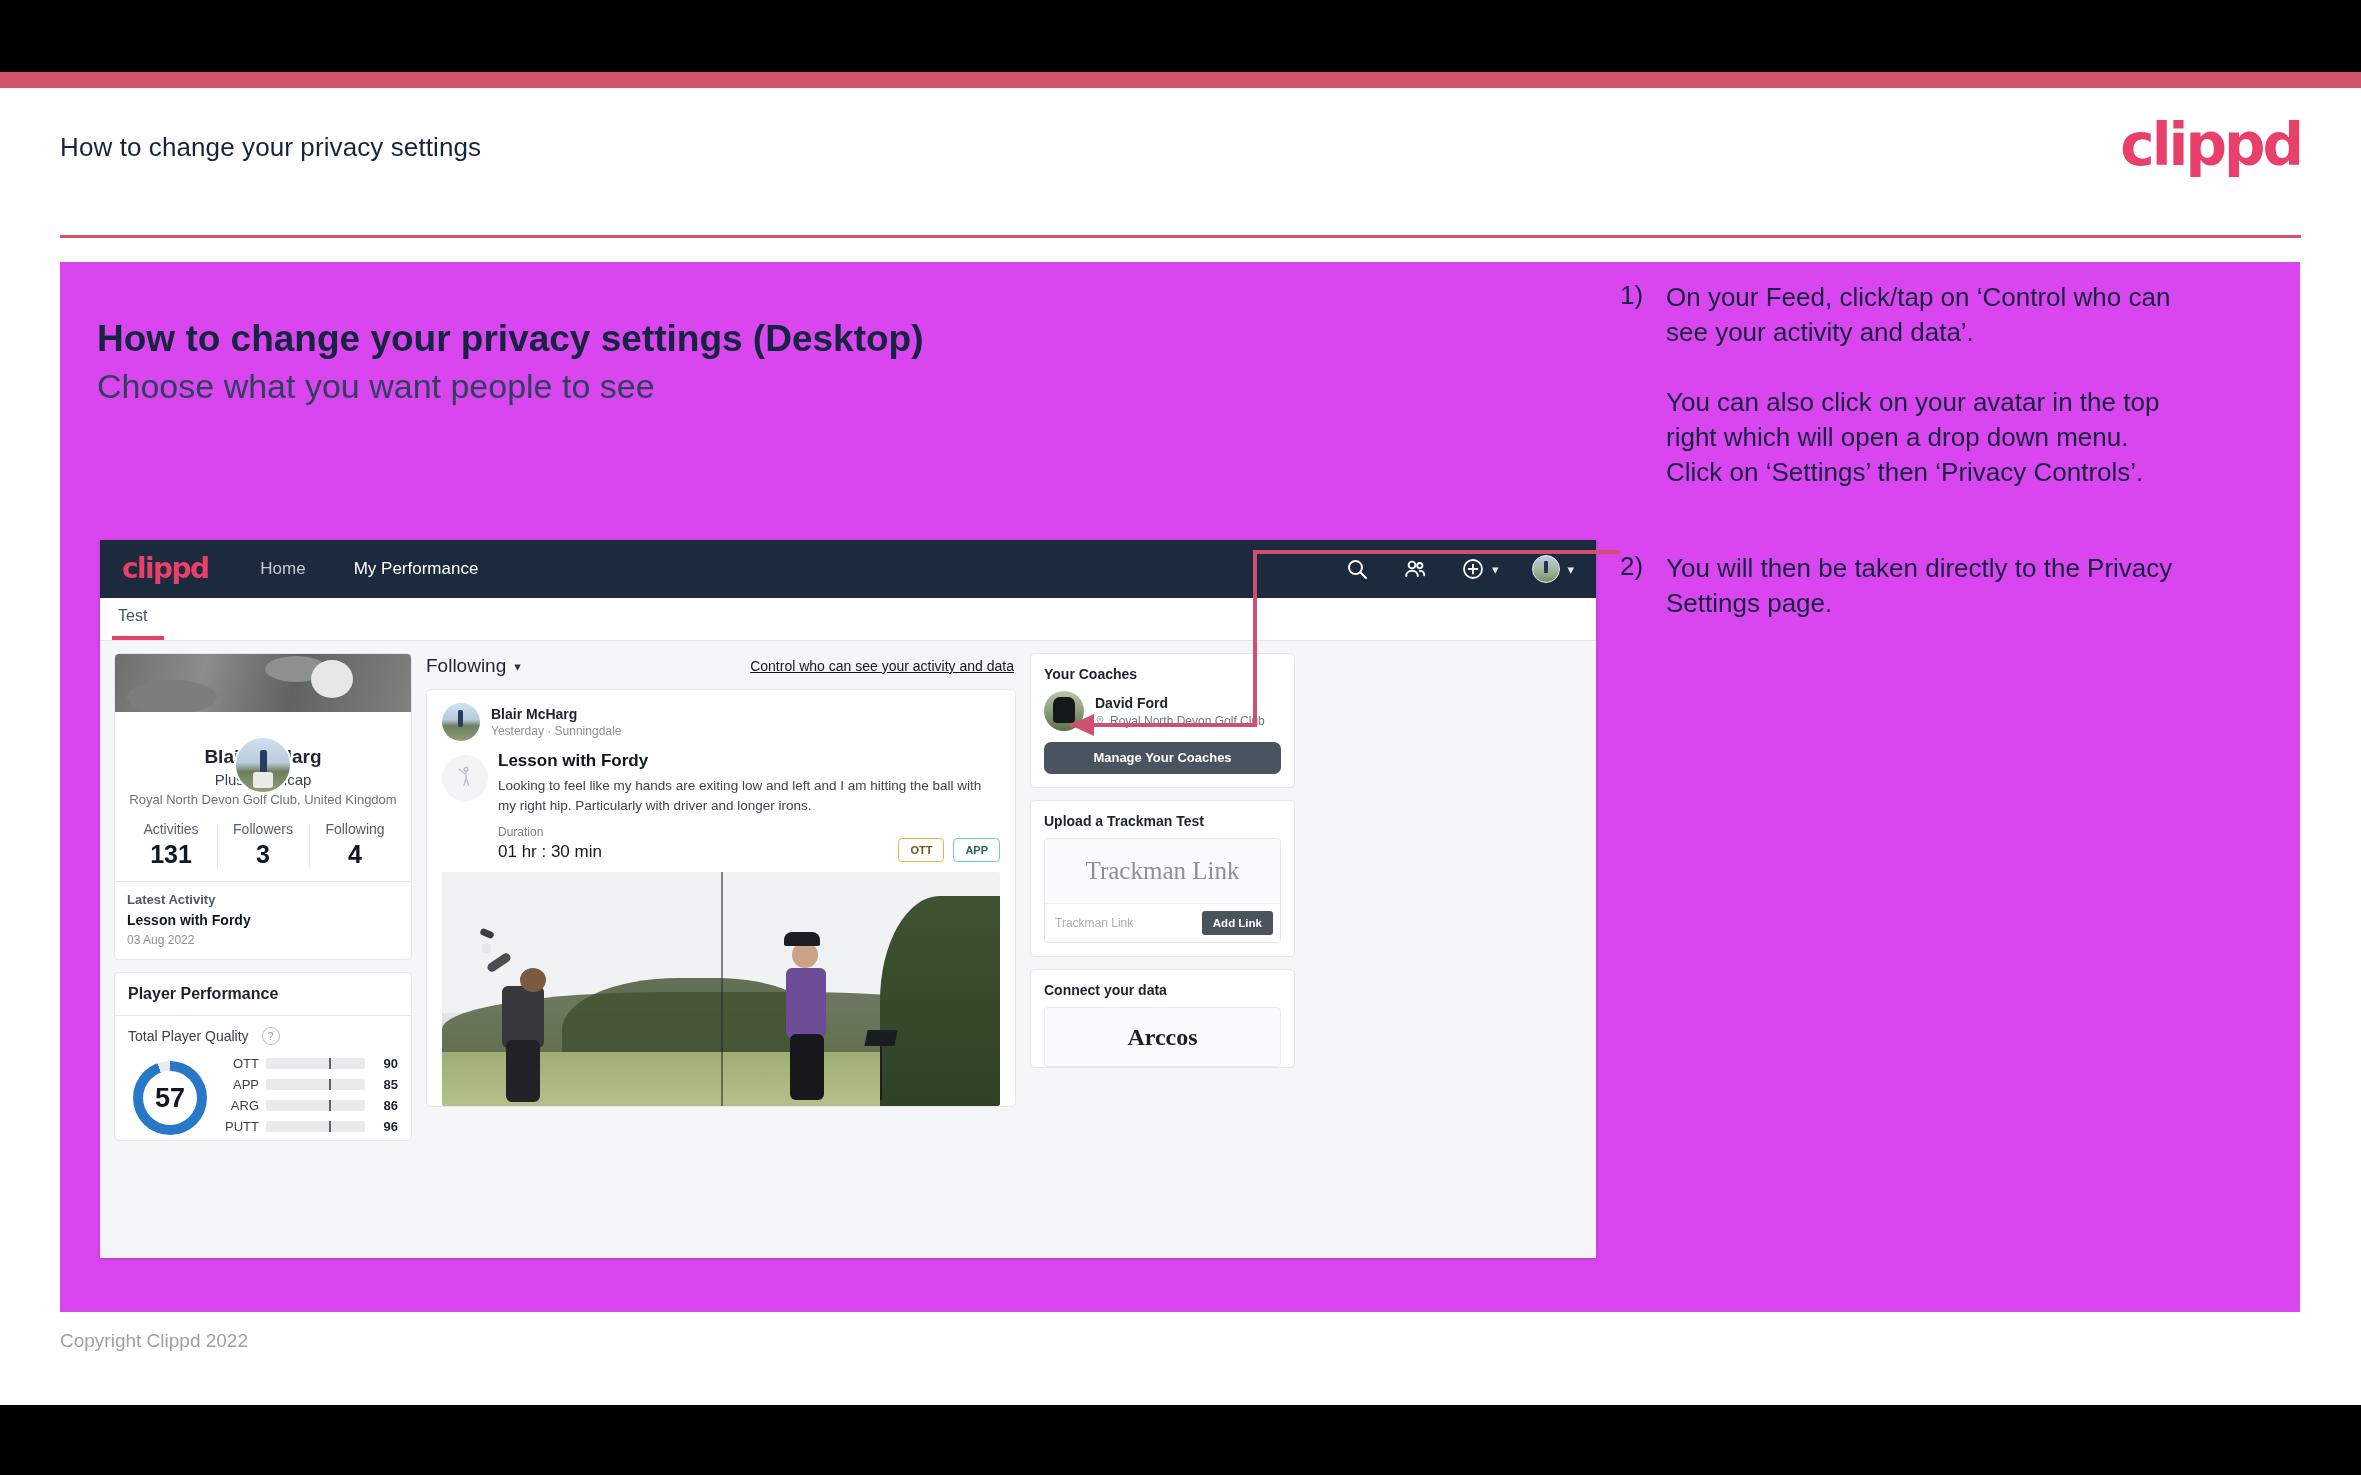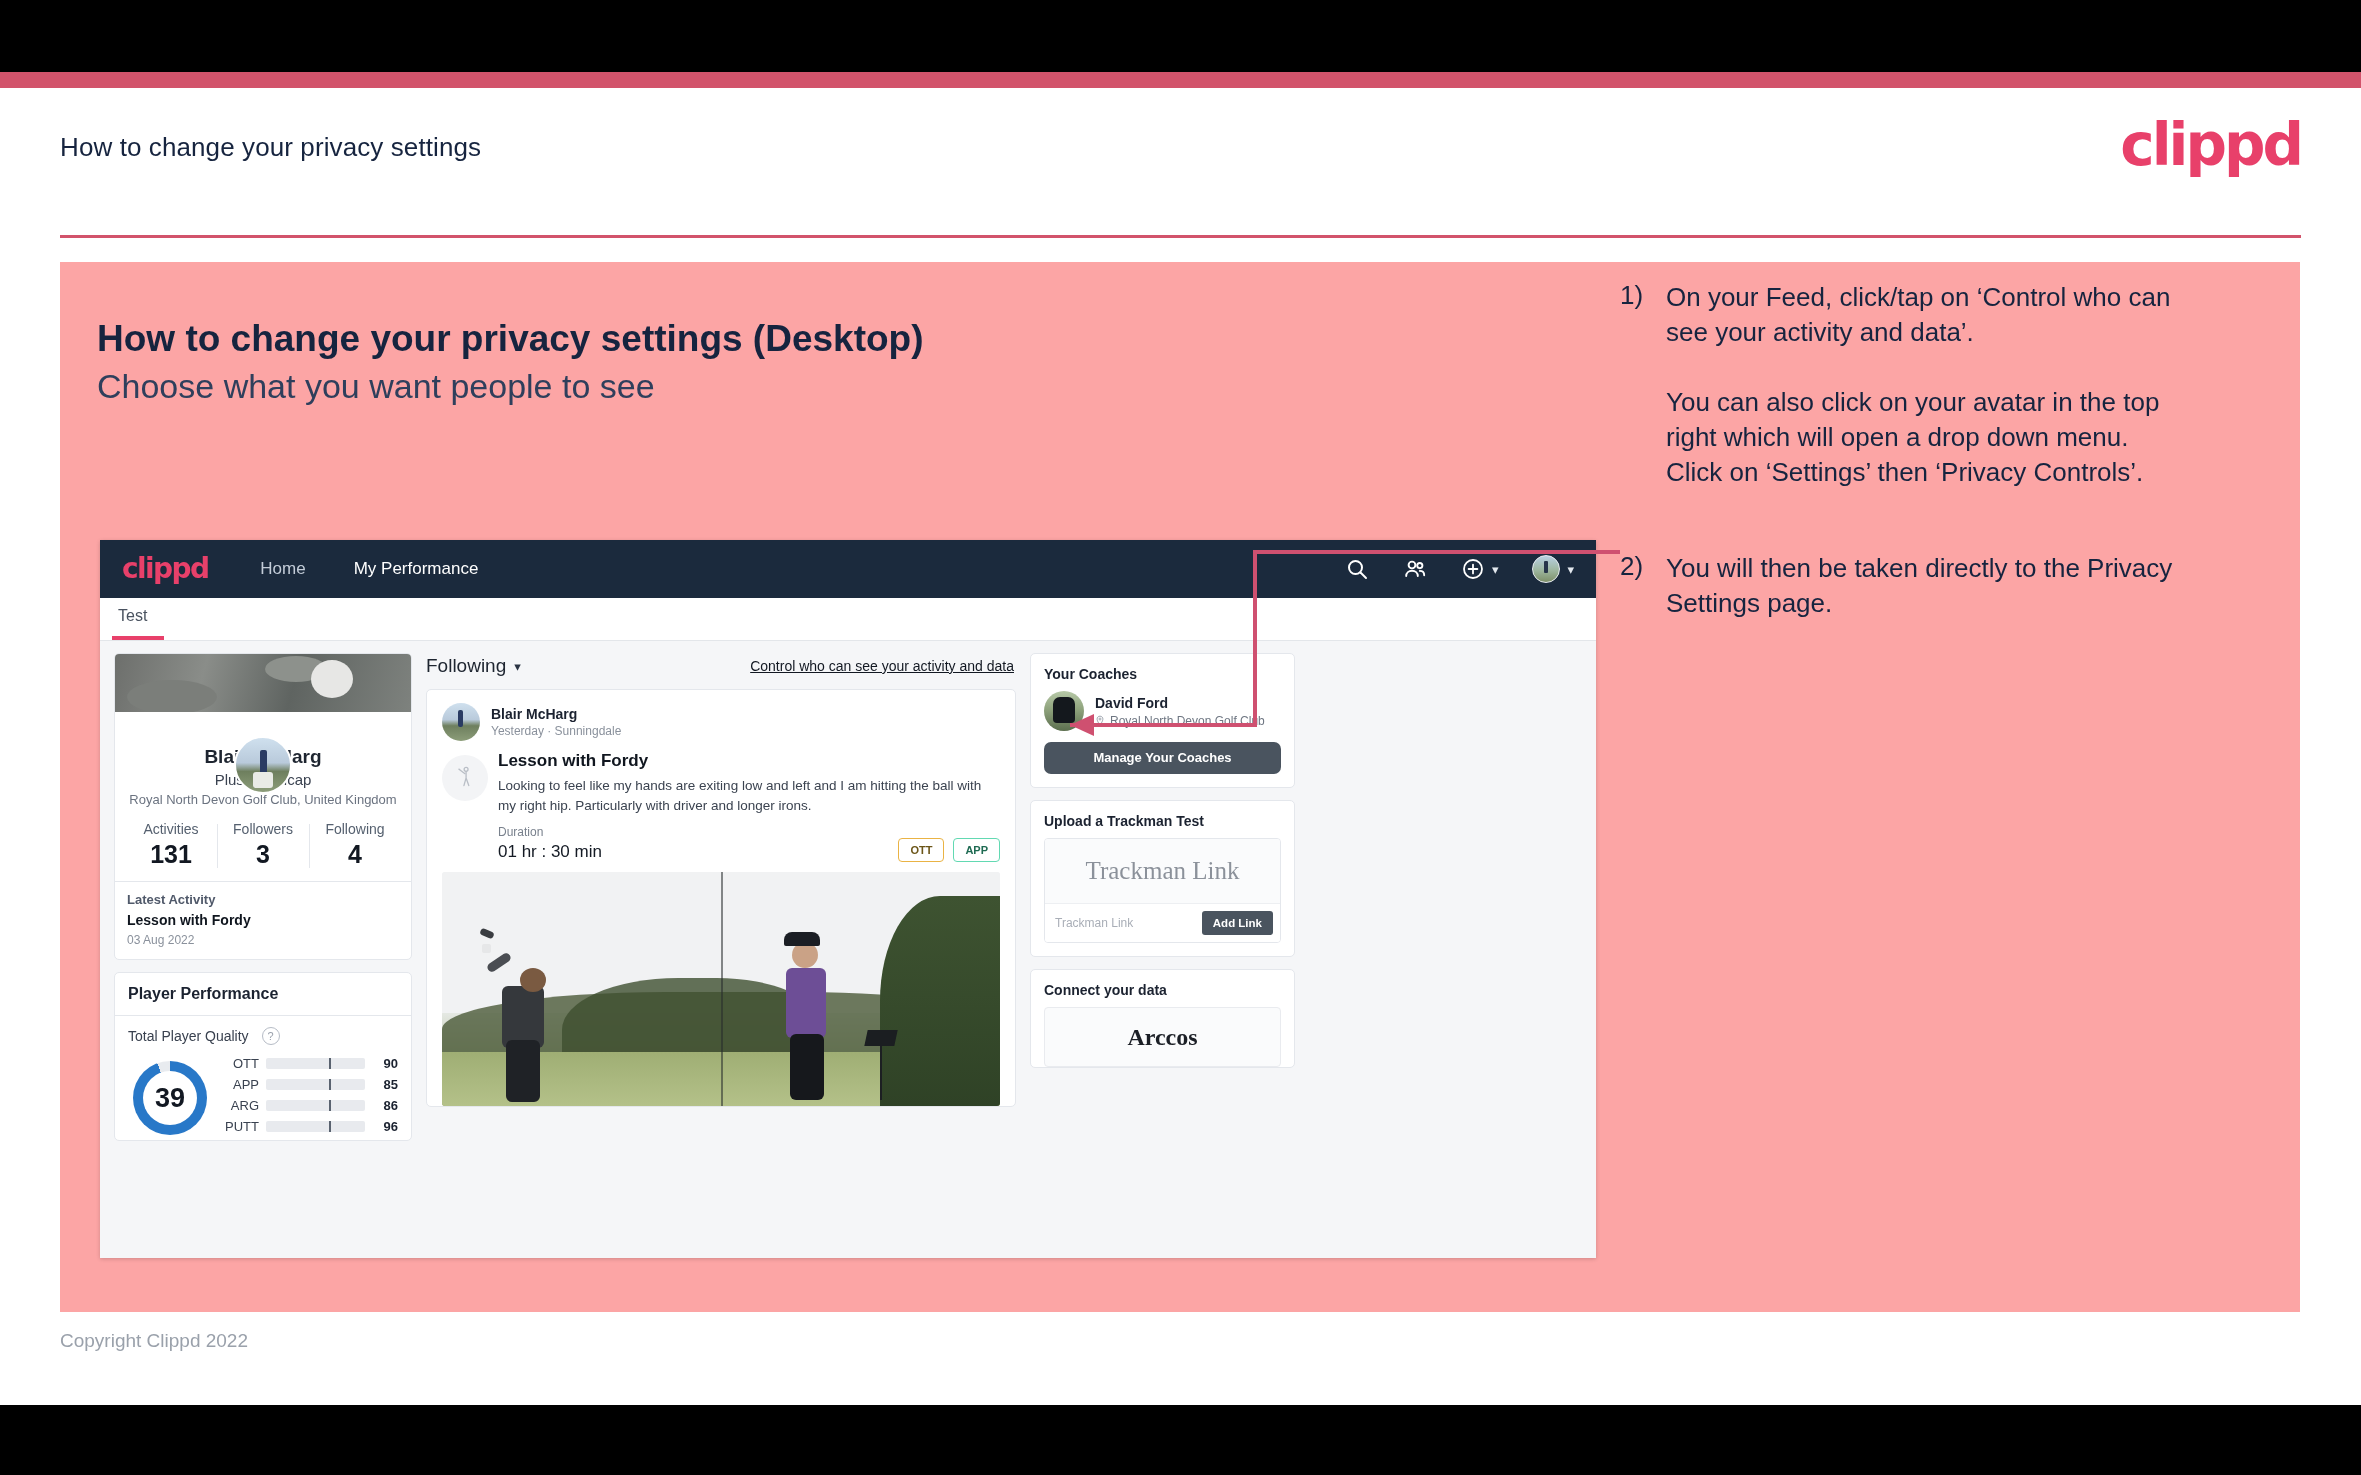--- a/index.html
+++ b/index.html
@@ -24,21 +24,21 @@
     position:absolute;right:60px;top:28px;
     font-size:58px;font-weight:bold;color:#e8406a;
     letter-spacing:-3px;line-height:1;
     font-family:"DejaVu Sans", sans-serif;
   }
   .header-rule{position:absolute;left:60px;top:235px;width:2241px;height:3px;background:#d2536b;}
 
   
   .panel{
     position:absolute;left:60px;top:262px;
-    width:2240px;height:1050px;background:#fca5a5;text-decoration:underline;
+    width:2240px;height:1050px;background:#d946ef;text-decoration:underline;
   }
   .panel-title{
     position:absolute;left:37px;top:56px;
     font-size:37px;font-weight:bold;color:#16243f;
   }
   .panel-subtitle{
     position:absolute;left:37px;top:105px;
     font-size:34px;color:#2f3f5c;
   }
 
@@ -350,21 +350,21 @@
         <div class="card" style="margin-top:12px;">
           <div class="pp-head">Player Performance</div>
           <div class="pp-body">
             <div class="pp-tpq">
               <span>Total Player Quality</span>
               <span class="qmark">?</span>
             </div>
             <div class="pp-row">
               <div class="donut-wrap">
                 <div class="donut">
-                  <span class="donut-val">39</span>
+                  <span class="donut-val">57</span>
                 </div>
               </div>
               <div class="bars">
                 <div class="bar-row">
                   <span class="bar-name">OTT</span>
                   <span class="bar-track">
                     <span class="bar-fill" style="width:62%;background:#efb13f;"></span>
                     <span class="bar-tick" style="left:64%;"></span>
                   </span>
                   <span class="bar-val">90</span>

